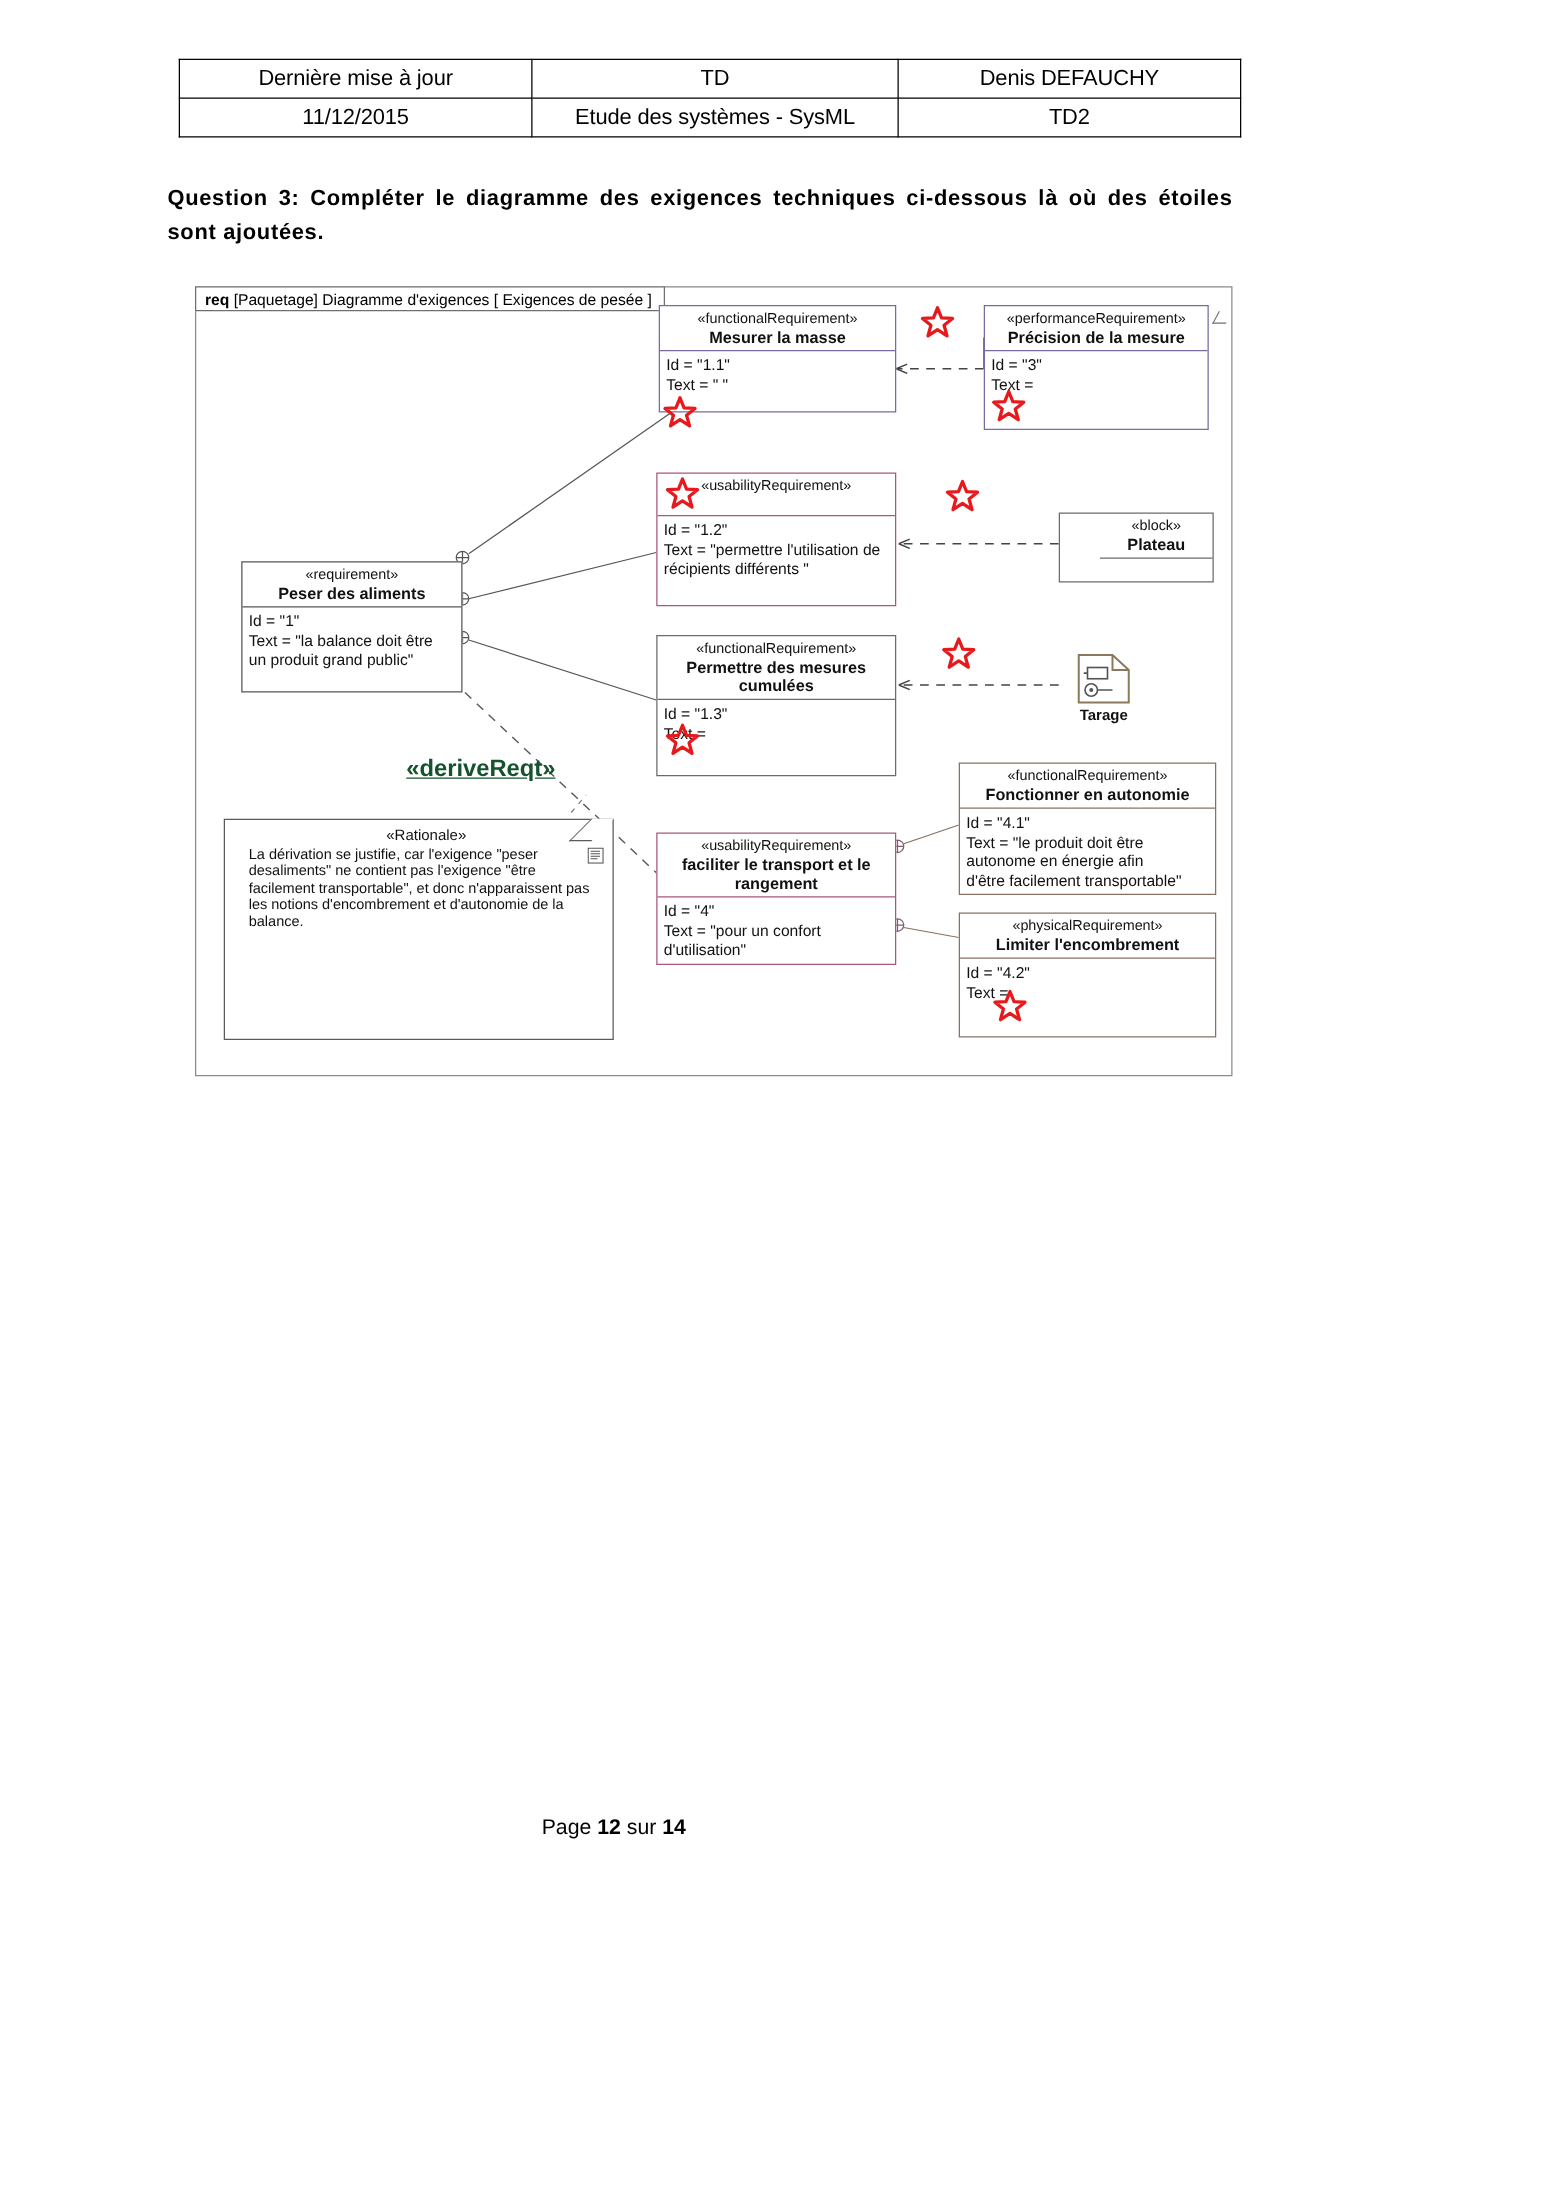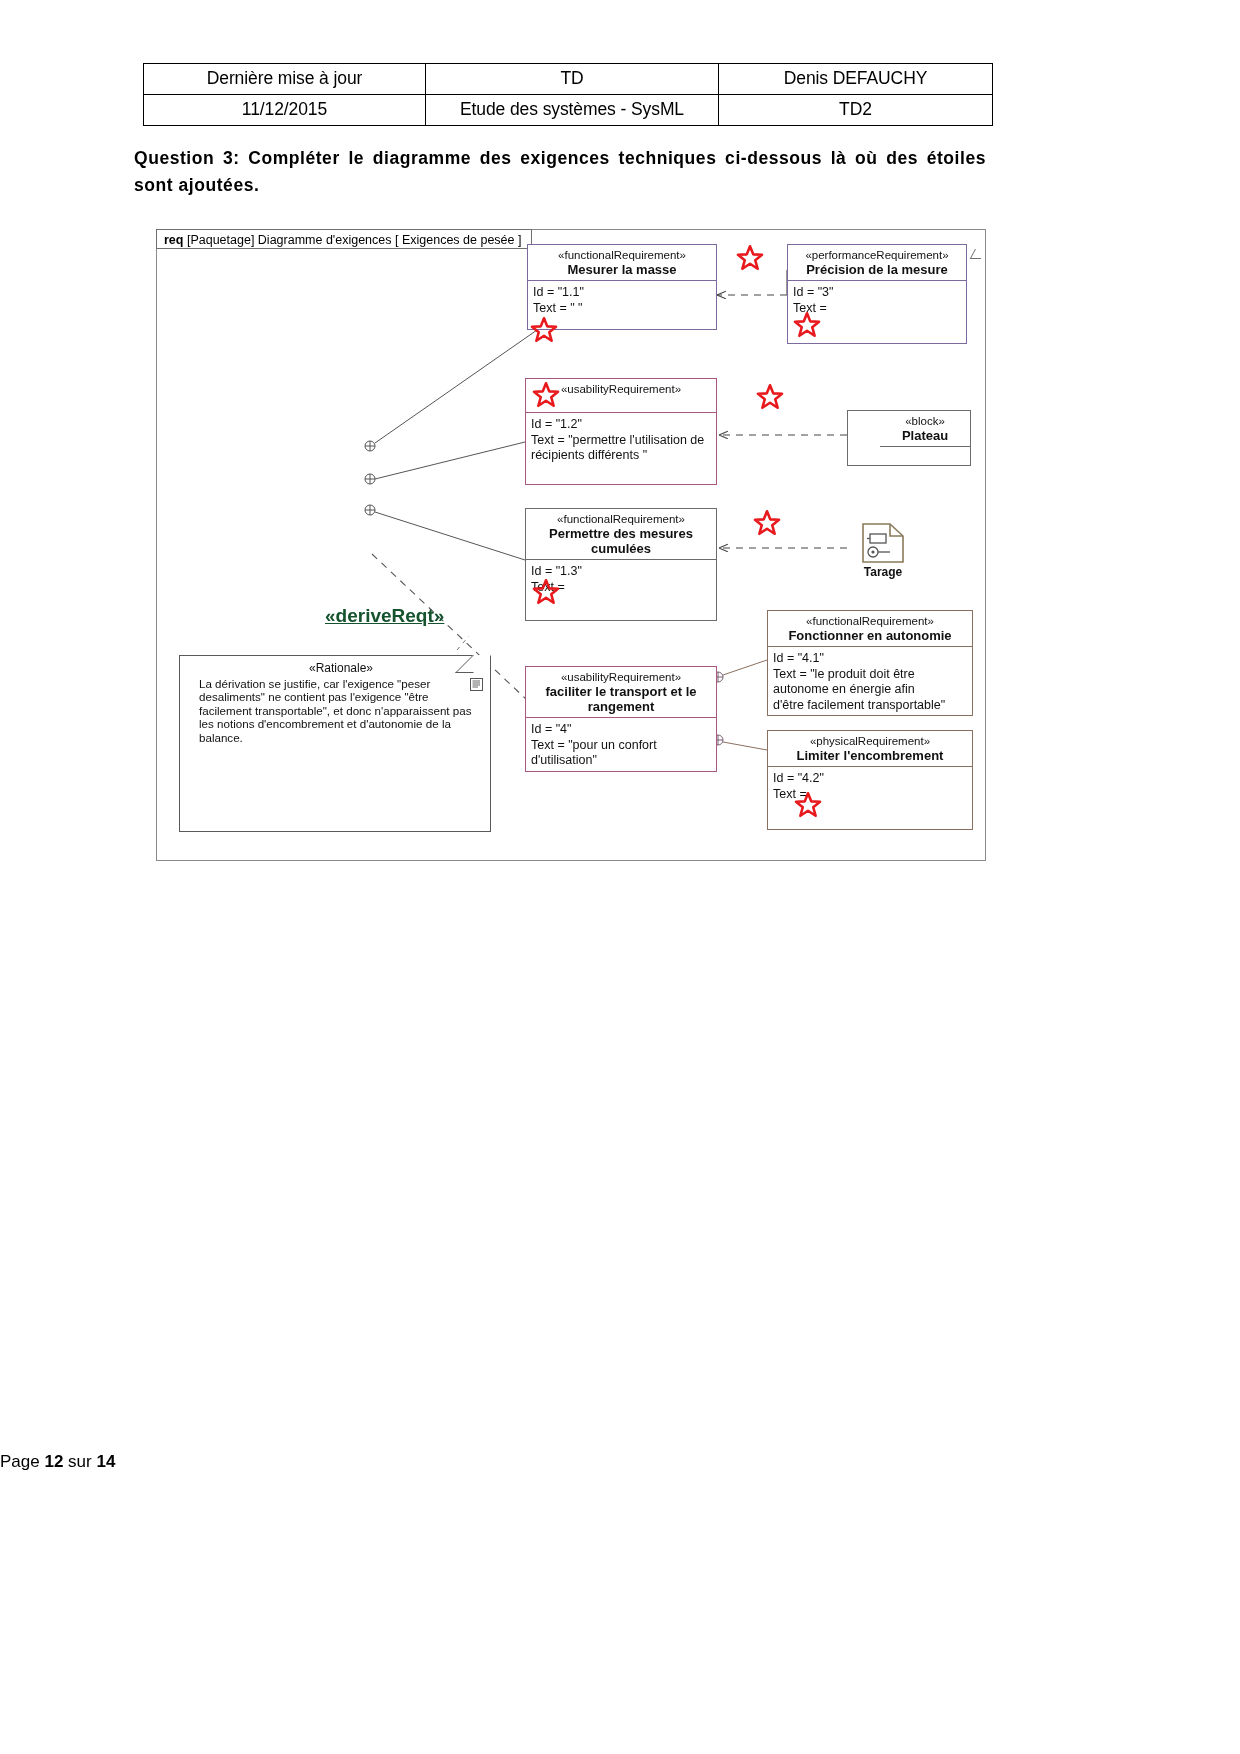--- a/index.html
+++ b/index.html
@@ -13,21 +13,21 @@
     position: relative;
     font-family: "Liberation Sans", sans-serif;
     color: #000;
     overflow: hidden;
   }
 
   
   .header-table {
     position: absolute;
     left: 143px;
-    top: 63px;
+    top: 47px;
     width: 834px;
     border-collapse: collapse;
     table-layout: fixed;
   }
   .header-table td {
     border: 1.5px solid #000;
     text-align: center;
     font-size: 17.5px;
     padding: 4px 2px 5px 2px;
     font-family: "Liberation Sans", sans-serif;
@@ -206,21 +206,21 @@
     pointer-events: none;
   }
   .star svg { display: block; }
 
   
   .footer {
     position: absolute;
     left: 0;
     top: 1452px;
     width: 982px;
-    text-align: left;
+    text-align: center;
     font-size: 17px;
   }
   .footer b { font-weight: bold; }
 </style>
 </head>
 <body>
 
 <table class="header-table">
   <tbody>
       <tr>
@@ -398,20 +398,31 @@
     <div class="hdr">
       <div class="stereo">«physicalRequirement»</div>
       <div class="nm">Limiter l'encombrement</div>
     </div>
     <div class="body">
       <div>Id = "4.2"</div>
       <div>Text =</div>
     </div>
   </div>
 
+  <div class="node req-plain" style="left:36px; top:219px; width:177px; height:105px;">
+    <div class="hdr">
+      <div class="stereo">«requirement»</div>
+      <div class="nm">Peser des aliments</div>
+    </div>
+    <div class="body">
+      <div>Id = "1"</div>
+      <div>Text = "la balance doit être
+un produit grand public"</div>
+    </div>
+  </div>
 
   <div class="derive-label" style="left:168px; top:375px;">«deriveReqt»</div>
 
   <div class="note" style="left:22px; top:425px; width:312px; height:177px;">
     <div class="note-fold"></div>
     <svg class="note-icon" viewBox="0 0 13 13">
       <rect x="0.5" y="0.5" width="12" height="12" fill="#fff" stroke="#555" stroke-width="1"></rect>
       <path d="M2.5,3 H10 M2.5,5 H10 M2.5,7 H10 M2.5,9 H8" stroke="#555" stroke-width="0.9"></path>
     </svg>
     <div class="note-title">«Rationale»</div>

